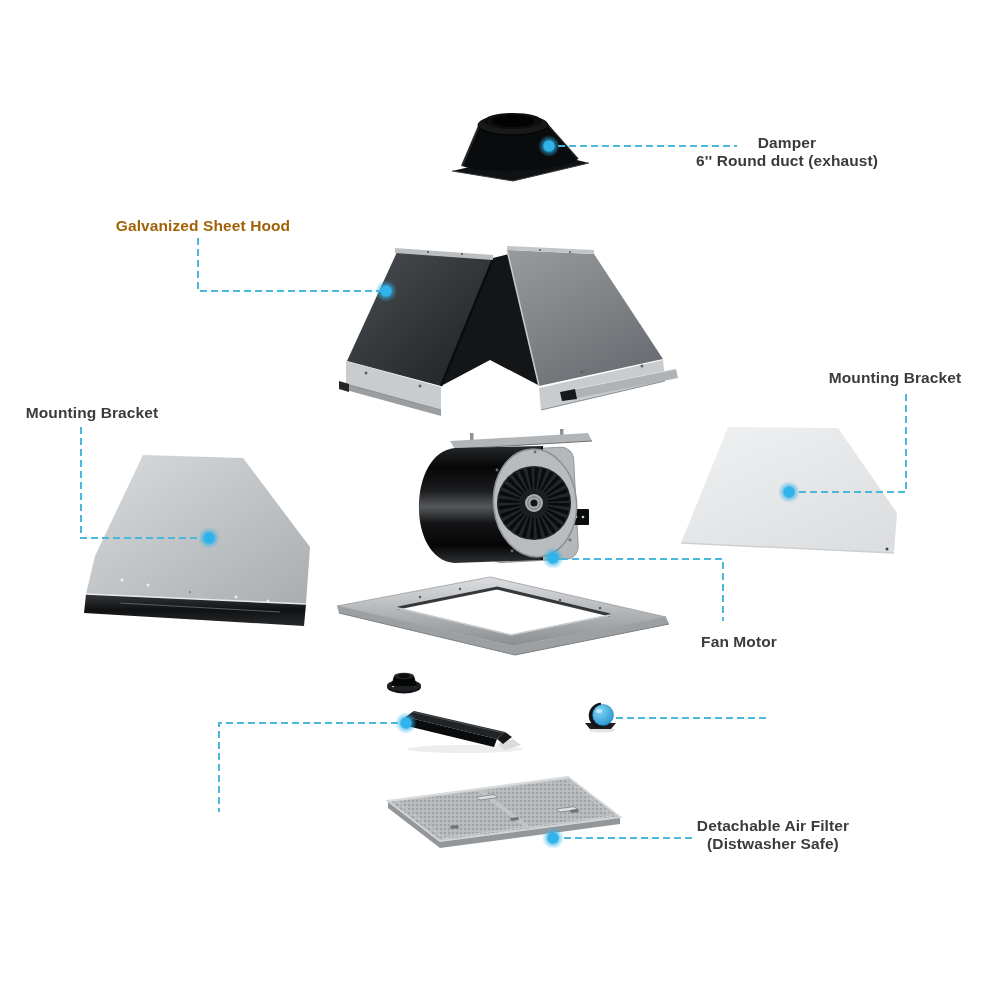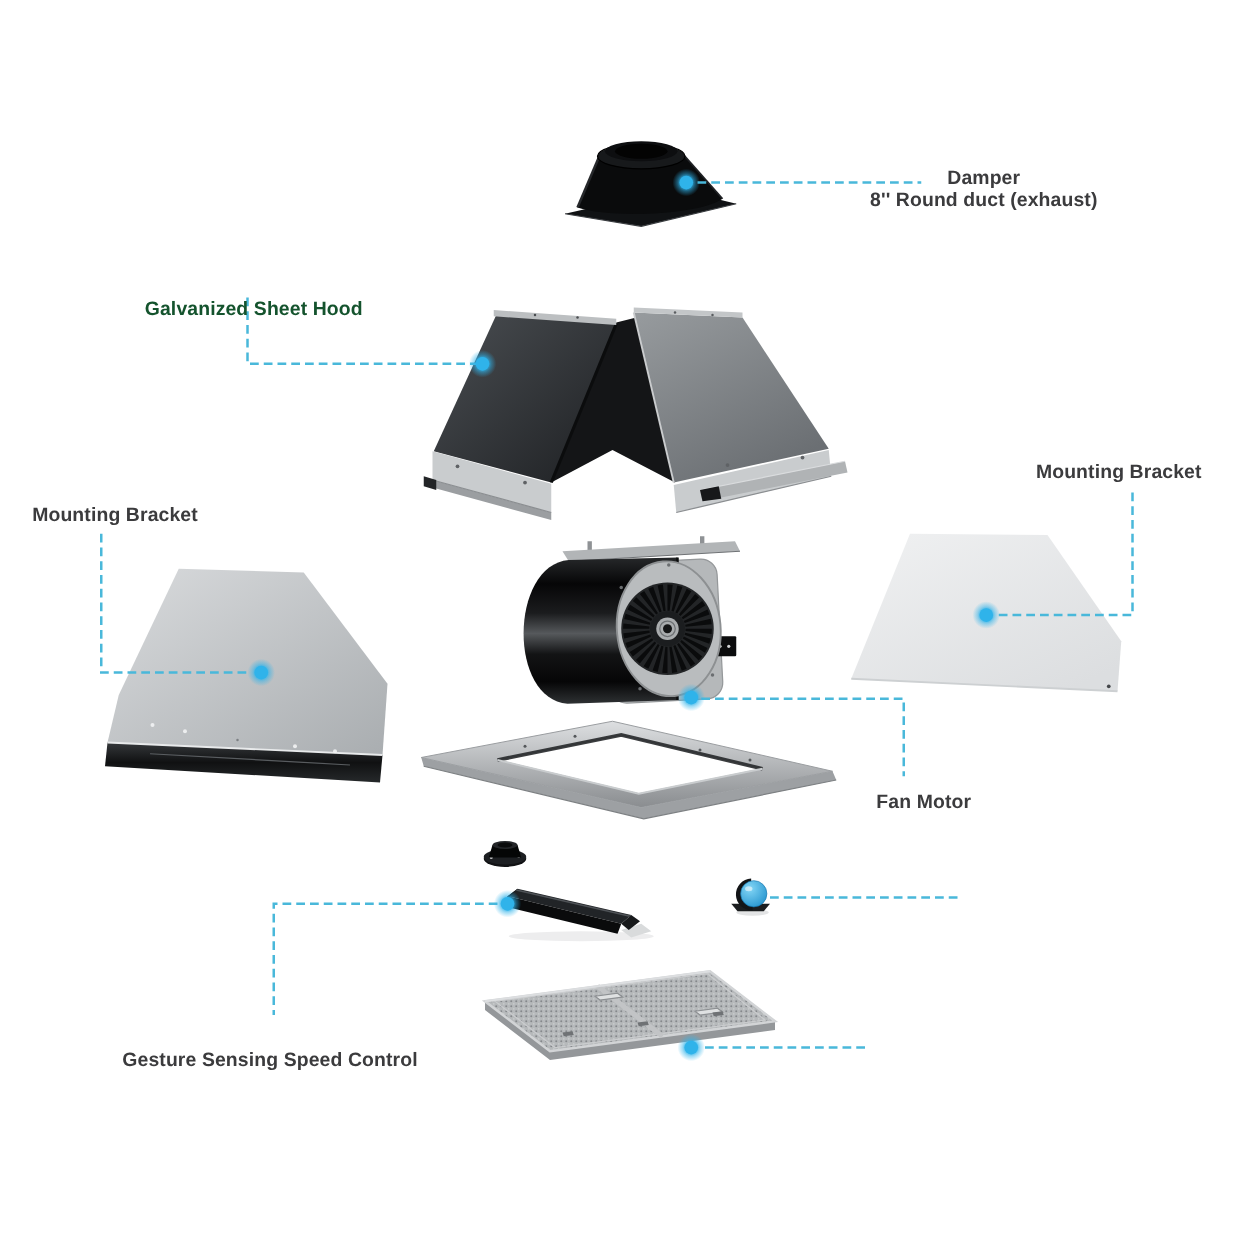--- a/index.html
+++ b/index.html
@@ -243,38 +243,39 @@
     </g>
     <g>
       <circle cx="553" cy="838" r="11" fill="url(#dotGlow)"></circle>
       <circle cx="553" cy="838" r="5.5" fill="#2fb3ea"></circle>
     </g>
   </g>
 </svg>
 
 <div class="label" style="left: 787px; top: 134px; color: rgb(59, 59, 61);">
   <div>Damper</div>
-  <div>8'' Round duct (exhaust)</div>
-</div>
-
-<div class="label" style="left: 203px; top: 217px; color: #14532d; margin-top: 22px;">
+  <div>6'' Round duct (exhaust)</div>
+</div>
+
+<div class="label" style="left: 203px; top: 217px; color: #a16207;">
   <div>Galvanized Sheet Hood</div>
 </div>
 
 <div class="label" style="left: 895px; top: 369px; color: rgb(59, 59, 61);">
   <div>Mounting Bracket</div>
 </div>
 
 <div class="label" style="left: 92px; top: 404px; color: rgb(59, 59, 61);">
   <div>Mounting Bracket</div>
 </div>
 
 <div class="label" style="left: 739px; top: 633px; color: rgb(59, 59, 61); text-align: right;">
   <div>Fan Motor</div>
 </div>
 
 
-<div class="label" style="left: 216px; top: 840px; color: rgb(59, 59, 61);">
-  <div>Gesture Sensing Speed Control</div>
-</div>
-
+
+<div class="label" style="left: 773px; top: 817px; color: rgb(59, 59, 61);">
+  <div>Detachable Air Filter</div>
+  <div>(Distwasher Safe)</div>
+</div>
 
 </div>
 
 </body></html>

